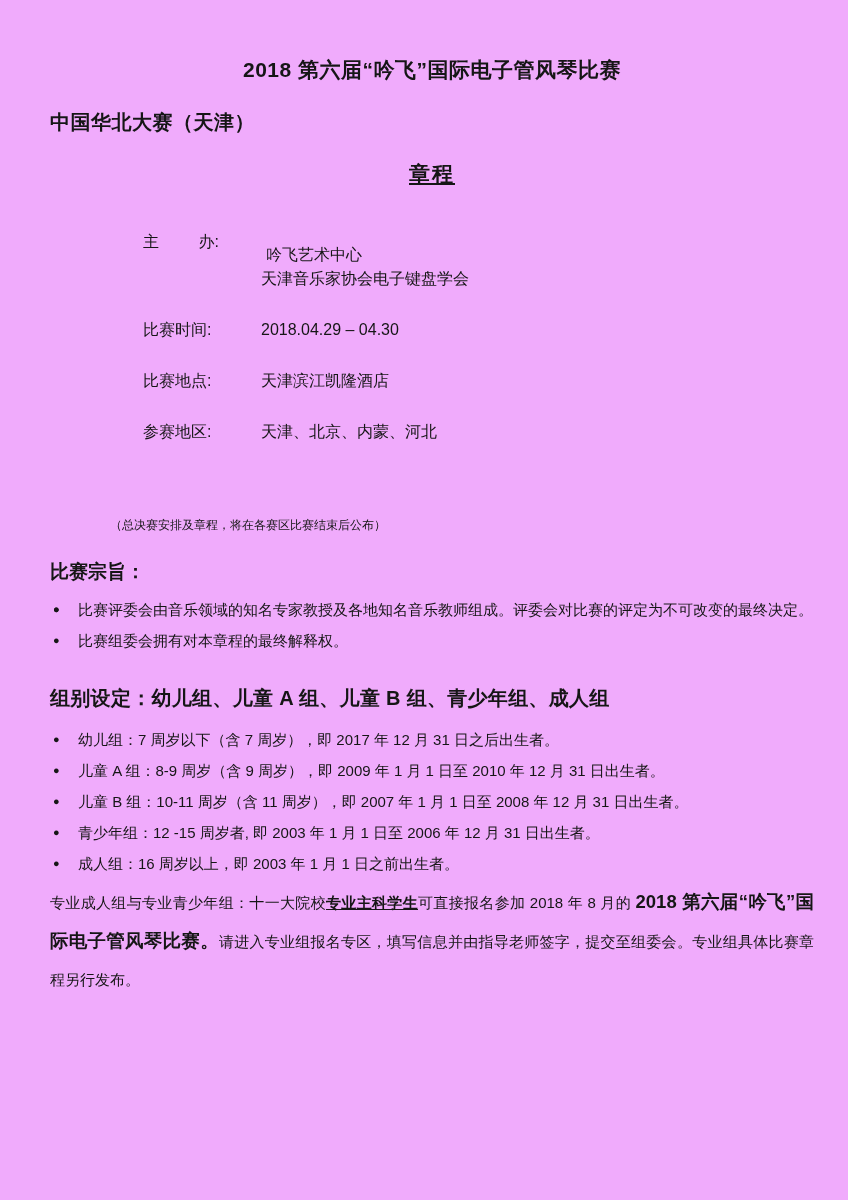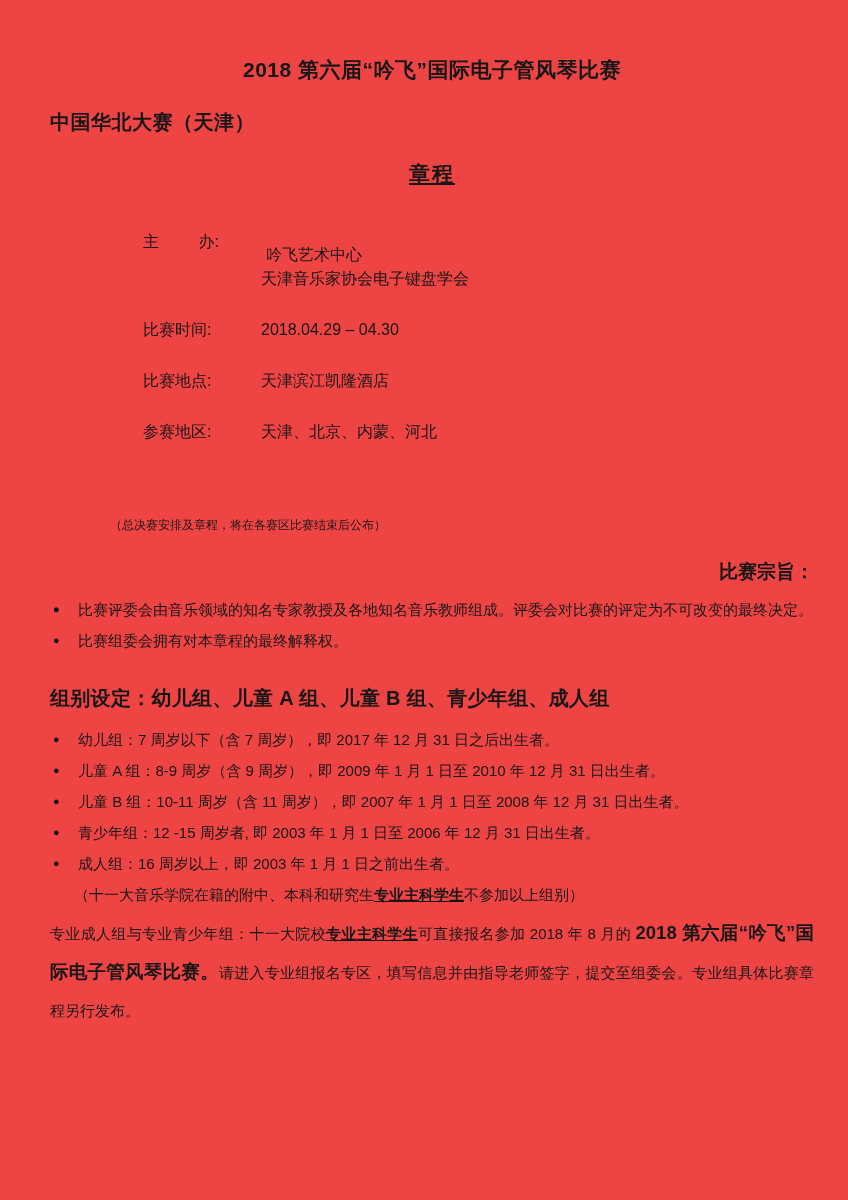--- a/index.html
+++ b/index.html
@@ -7,21 +7,21 @@
     padding: 0;
     background: #ffffff;
   }
   .page {
     position: relative;
     width: 848px;
     height: 1200px;
     box-sizing: border-box;
     margin: 0 auto;
     padding: 56px 34px 0 50px;
-    background: #ef4444;
+    background: #f0abfc;
     color: #161616;
     font-family: "Liberation Sans", "DejaVu Sans", sans-serif;
     overflow: hidden;
   }
 
   
   .doc-title {
     font-size: 21px;
     font-weight: 700;
     text-align: center;
@@ -79,21 +79,20 @@
     margin: 68px 0 0 60px;
     font-size: 12px;
     line-height: 26px;
   }
 
   
   .purpose-heading {
     font-size: 19px;
     font-weight: 700;
     margin: 21px 0 9px 0;
-    text-align: right;
   }
   .groups-heading {
     font-size: 20px;
     font-weight: 700;
     margin: 29px 0 12px 0;
     letter-spacing: 0.3px;
   }
 
   
   .bullet-list {
@@ -220,17 +219,16 @@
     <li>
       <span class="marker">●</span>
       <span class="btext">青少年组：12 -15 周岁者, 即 2003 年 1 月 1 日至 2006 年 12 月 31 日出生者。</span>
     </li>
     <li>
       <span class="marker">●</span>
       <span class="btext">成人组：16 周岁以上，即 2003 年 1 月 1 日之前出生者。</span>
     </li>
   </ul>
 
-  <p class="group-note"><span>（十一大音乐学院在籍的附中、本科和研究生</span><span class="em-underline">专业主科学生</span><span>不参加以上组别）</span></p>
 
   <p class="pro-paragraph"><span>专业成人组与专业青少年组：十一大院校</span><span class="em-underline">专业主科学生</span><span>可直接报名参加 2018 年 8 月的 </span><span class="strong-name">2018 第六届“吟飞”国际电子管风琴比赛。</span><span>请进入专业组报名专区，填写信息并由指导老师签字，提交至组委会。专业组具体比赛章程另行发布。</span></p>
 
 </div>
 
 </body></html>

